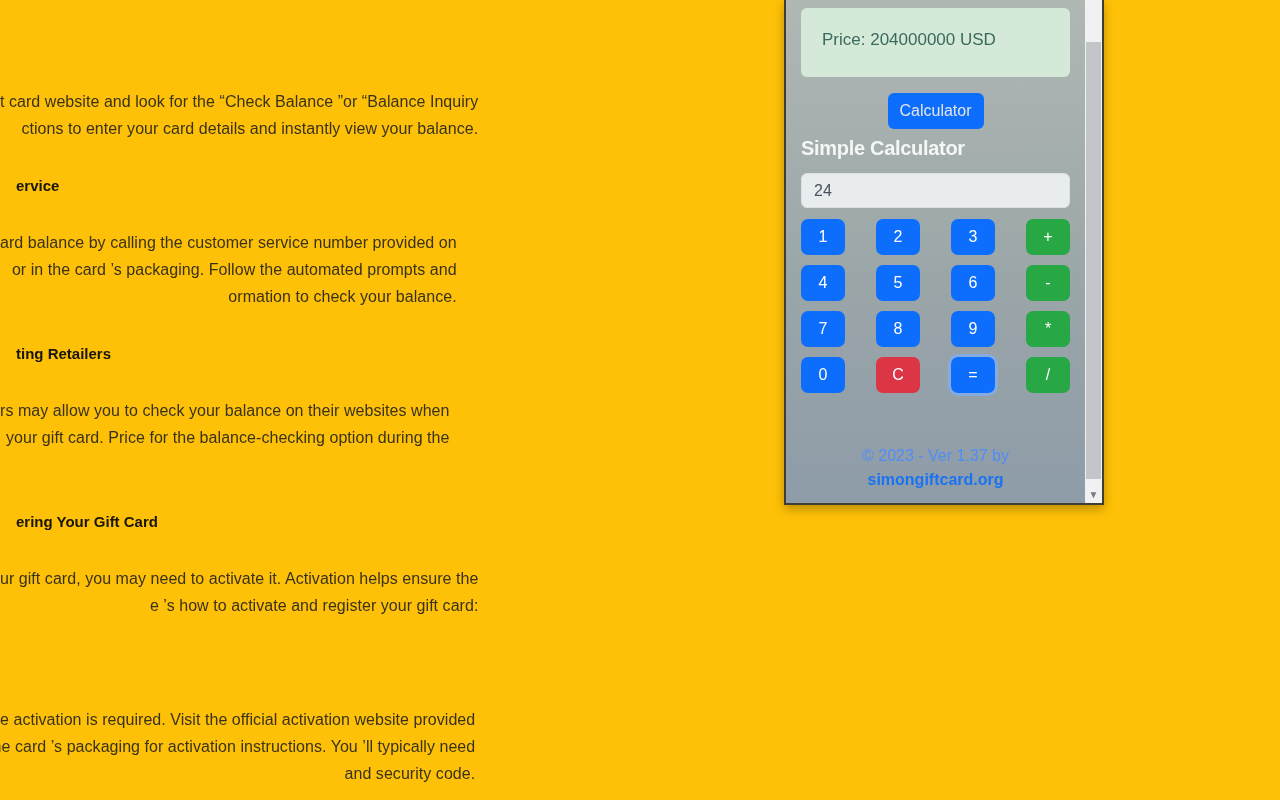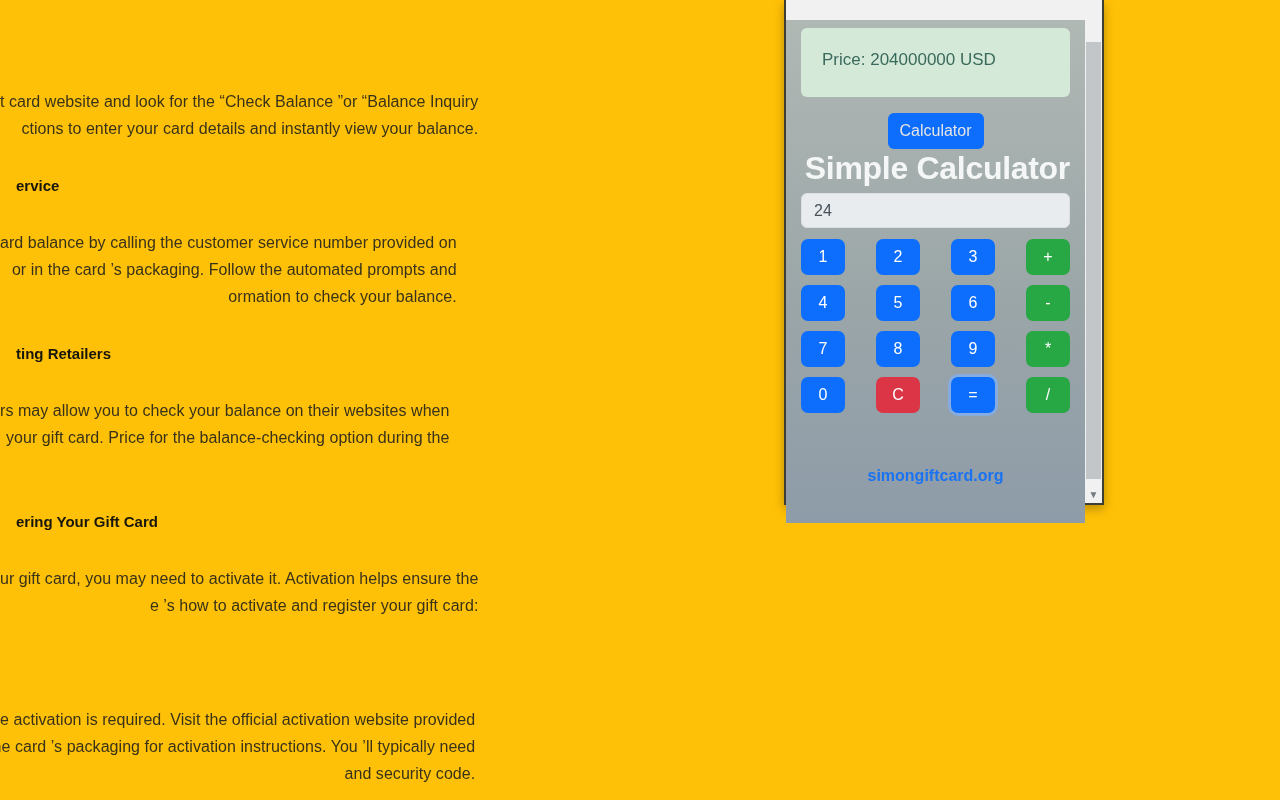--- a/index.html
+++ b/index.html
@@ -33,39 +33,38 @@
     width: 320px; height: 505px;
     border: 2px solid #3e3e35; border-top: none;
     box-shadow: 0 4px 10px rgba(0,0,0,0.28);
     display: flex;
     background: #f1f1f1;
   }
   .calc-panel {
     width: 299px; height: 100%;
     background: linear-gradient(180deg, #b0b8b4 0%, #9ba6a8 55%, #8e9ca9 100%);
     padding: 8px 15px 0 15px;
-    margin-top: 20px;
   }
   .price-box {
     height: 69px;
     background: #d5e9d9;
     border-radius: 6px;
     color: #3a6a5c; font-size: 17px;
     padding: 22px 10px 0 21px;
   }
   .toggle-row { text-align: center; margin-top: 16px; height: 36px; }
   .toggle-btn {
     width: 96px; height: 36px;
     background: #0d6efd; color: #e5e5e5;
     border: none; border-radius: 6px;
     font-size: 16px; font-family: inherit; cursor: pointer;
   }
   .calc-title {
-    margin: 2px 0 0 0; text-align: right;
-    color: #f5f6f6; font-size: 32px; font-weight: 700;
+    margin: 2px 0 0 0; text-align: left;
+    color: #f5f6f6; font-size: 20px; font-weight: 700;
     line-height: 34px; letter-spacing: -0.3px;
   }
   .calc-display {
     display: block; margin-top: 8px;
     width: 269px; height: 35px;
     background: #e9ecef;
     border: 1px solid #dde0e3; border-radius: 6px;
     font-size: 16px; color: #47525b;
     padding: 0 12px; font-family: inherit;
   }
@@ -174,20 +173,21 @@
       <button class="key num">8</button>
       <button class="key num">9</button>
       <button class="key op">*</button>
       <button class="key num">0</button>
       <button class="key clear">C</button>
       <button class="key equals">=</button>
       <button class="key op">/</button>
     </div>
 
     <div class="calc-footer">
+      <div class="copyright">© 2023 - Ver 1.37 by</div>
       <a class="footer-link">simongiftcard.org</a>
     </div>
 
   </div>
 
   <div class="calc-scrollbar">
     <div class="scroll-thumb"></div>
     <div class="scroll-down-btn">
       <span>▼</span>
     </div>

